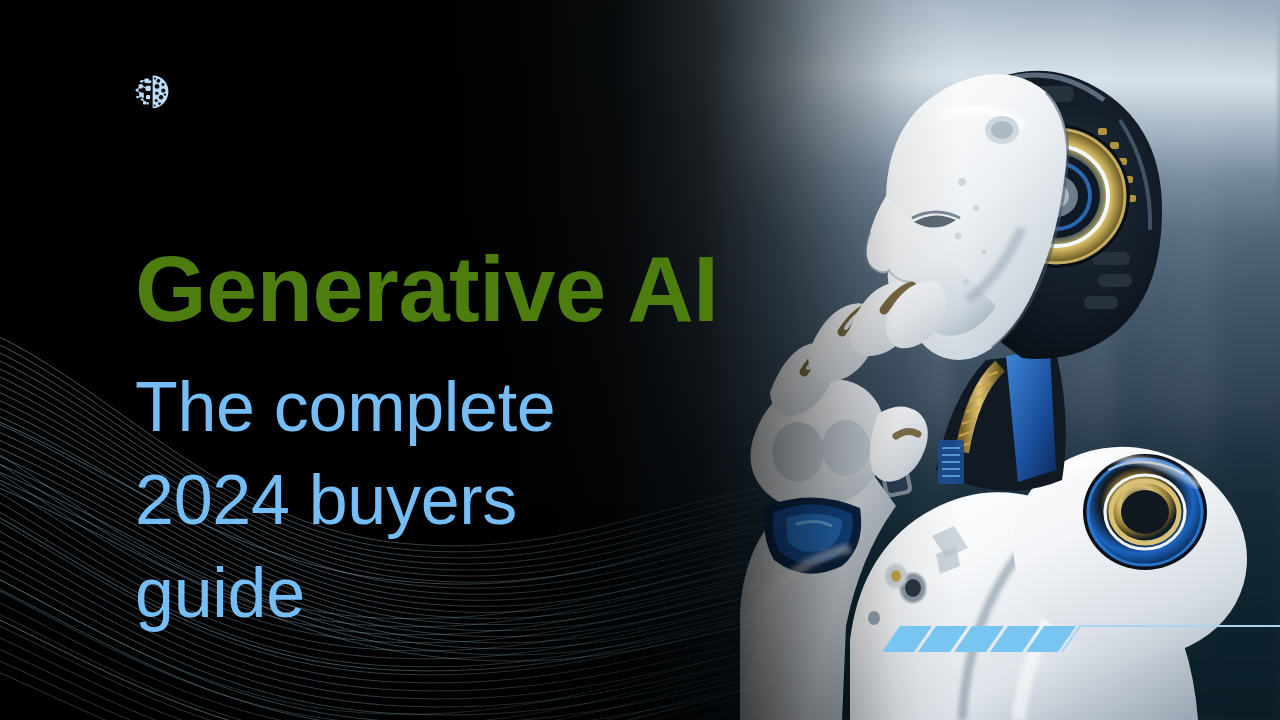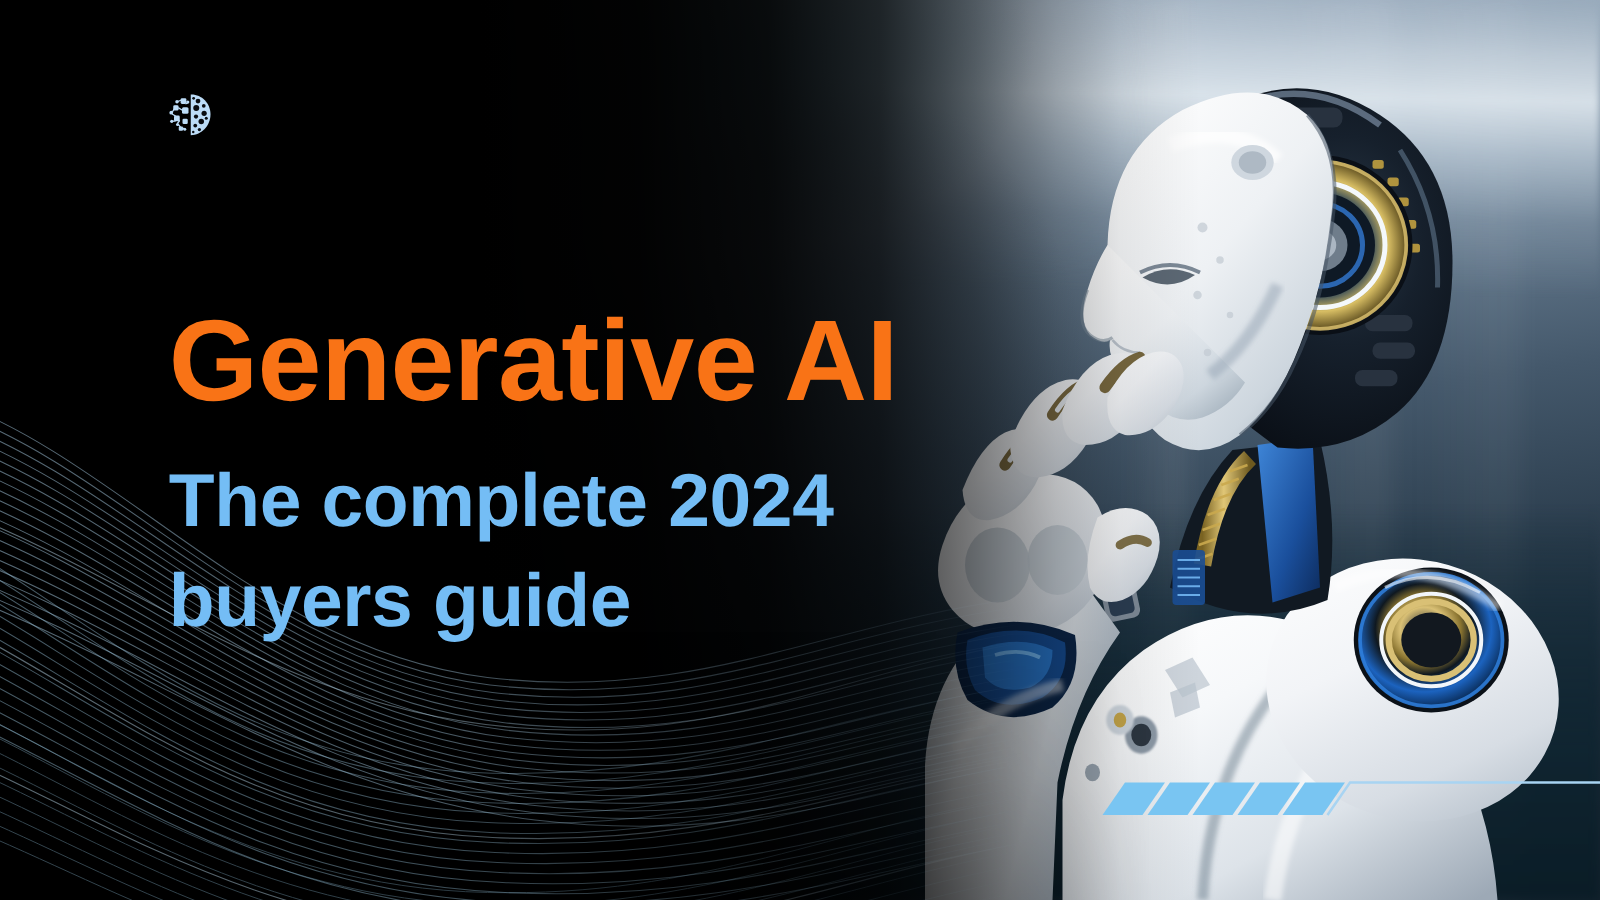--- a/index.html
+++ b/index.html
@@ -170,28 +170,28 @@
     left: 135px;
     top: 243px;
     width: 680px;
   }
   #headline {
     margin: 0;
     font-size: 92px;
     line-height: 1.0;
     font-weight: 700;
     letter-spacing: -0.5px;
-    color: #f97316;
+    color: #4d7c0f;
     white-space: nowrap;
   }
   #subheadline {
     margin: 26px 0 0 0;
-    font-size: 60px;
+    font-size: 70px;
     line-height: 1.33;
-    font-weight: 700;
+    font-weight: 400;
     letter-spacing: -0.3px;
     color: #74bdf5;
     max-width: 570px;
   }
 
   
   #accent {
     position: absolute;
     left: 860px;
     top: 612px;

